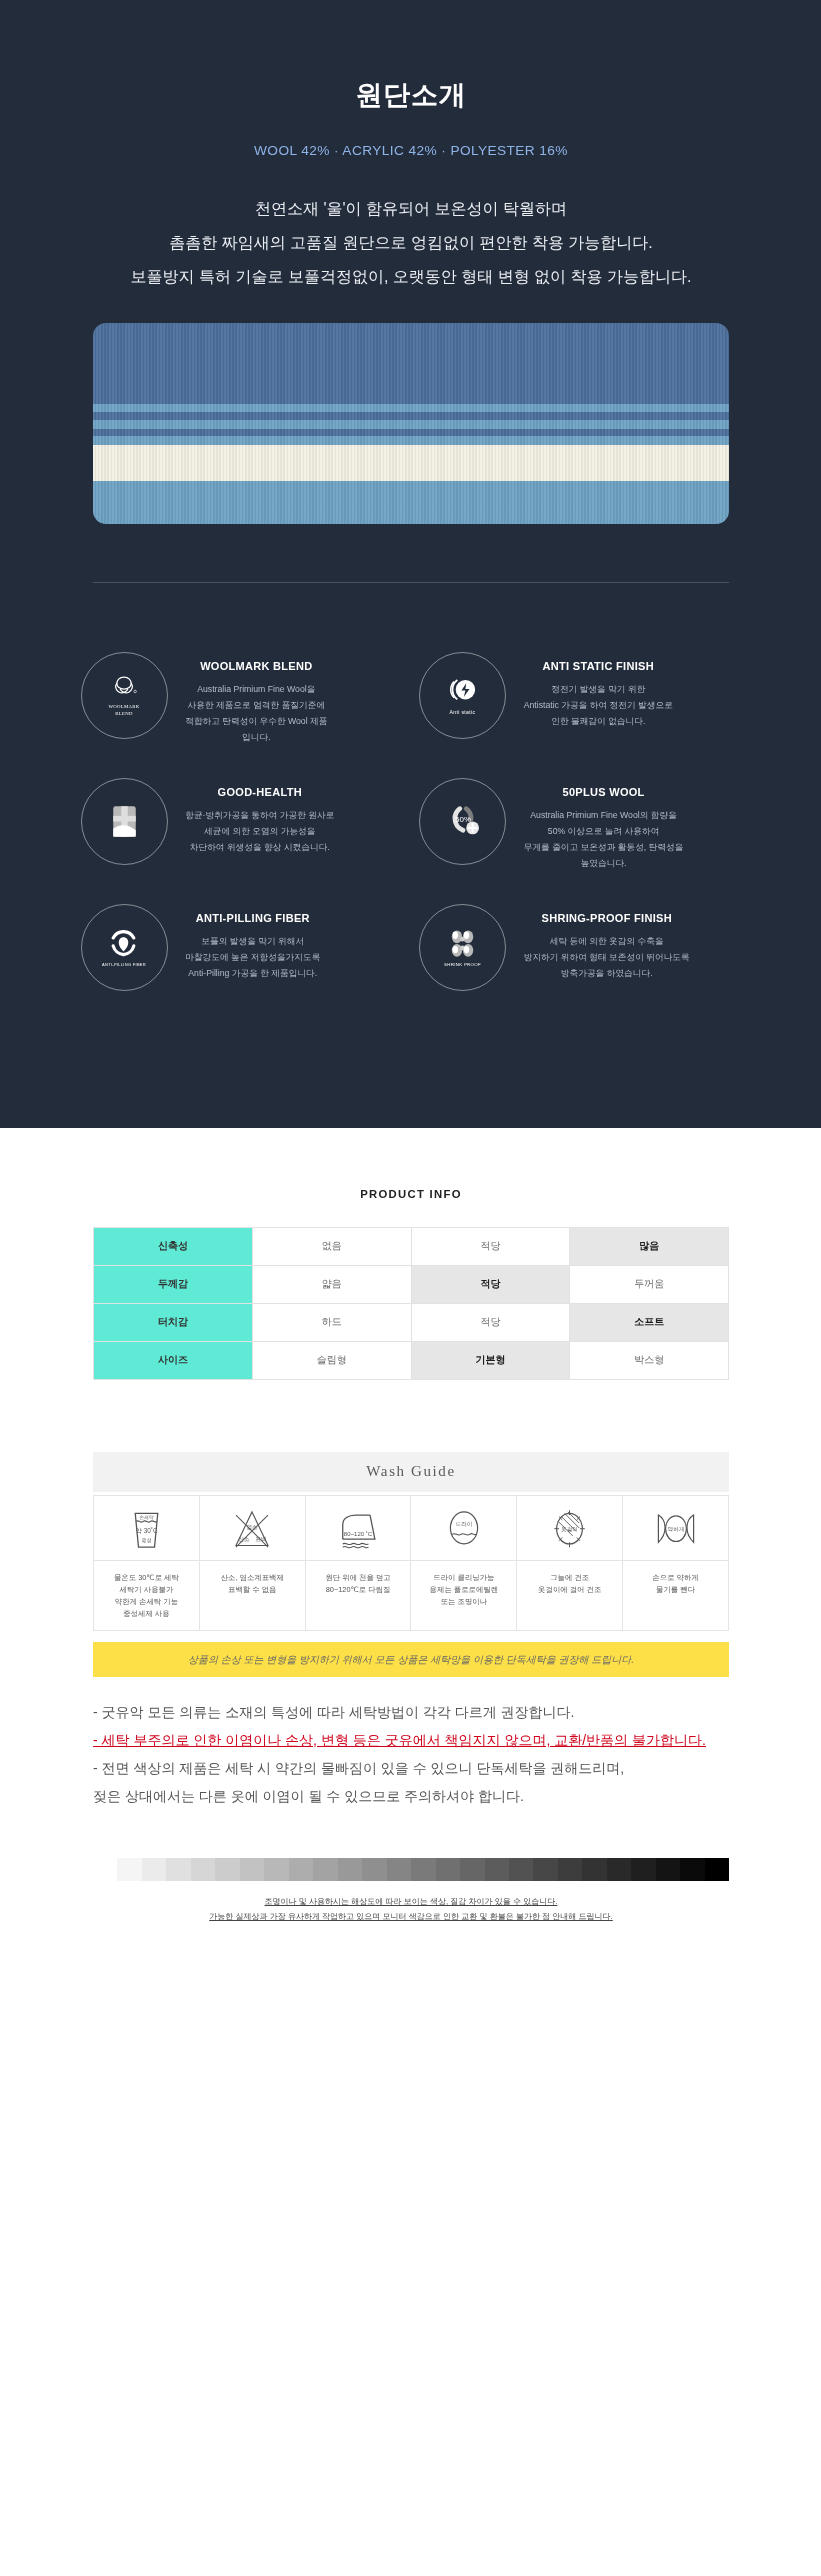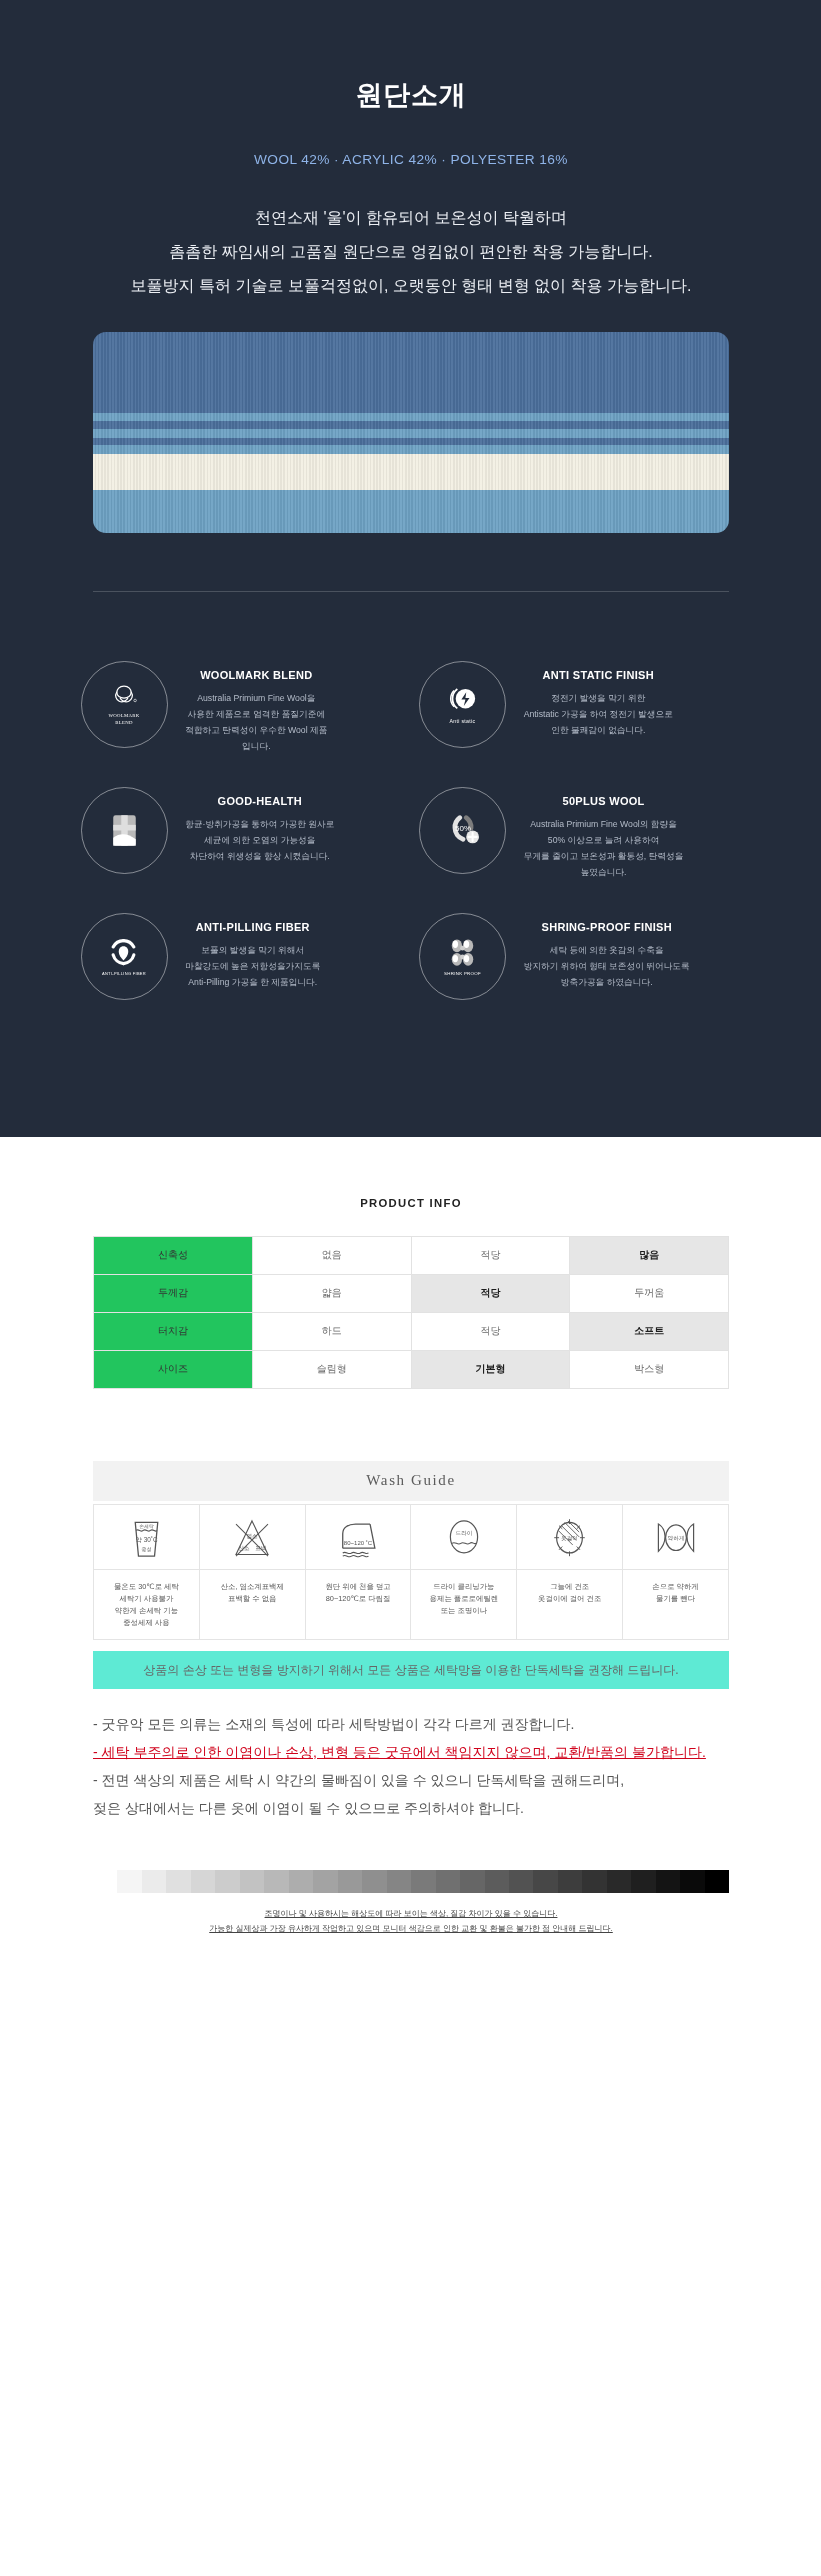--- a/index.html
+++ b/index.html
@@ -25,21 +25,21 @@
   .oval .l1, .oval .l2 {
     font-family:"DejaVu Sans Condensed","Liberation Sans",sans-serif;
     font-size:26.6px; letter-spacing:0.8px; font-weight:400;
     line-height:1.25; transform:scaleX(.82); transform-origin:center;
   }
 
   
   .navy { background:#232c3b; padding:77px 0 56px; color:#fff; text-align:center; }
   .navy h1 {
     font-size:27px; font-weight:bold; letter-spacing:0.8px;
-    margin-bottom:39px;
+    margin-bottom:30px;
   }
   .composition {
     color:#8fb4e8; font-size:13.7px; letter-spacing:0.4px;
     margin-bottom:34px; font-weight:300;
   }
   .desc { font-size:16px; line-height:2.12; color:#eceff4; font-weight:400; }
 
   
   .swatch-wrap { display:flex; justify-content:center; margin:29px 0 0; }
   .swatch {
@@ -96,41 +96,41 @@
   .white { background:#fff; padding:60px 0 0; }
   .pi-title {
     text-align:center; font-size:11.3px; font-weight:bold;
     letter-spacing:1.3px; color:#222; margin-bottom:27px;
   }
   table.pinfo { width:636px; margin:0 auto; border-collapse:collapse; }
   table.pinfo td {
     border:0.8px solid #e2e2e2; height:38px; text-align:center;
     font-size:10px; color:#6b6b6b; font-weight:300;
   }
-  table.pinfo td.lbl { background:#22c55e; color:#333; font-weight:400; width:25%; }
+  table.pinfo td.lbl { background:#5eead4; color:#333; font-weight:700; width:25%; }
   table.pinfo td.on { background:#e6e6e6; color:#1d1d1d; font-weight:bold; }
 
   
   .wash { width:636px; margin:72px auto 0; }
   .wash-head {
     background:#f2f2f2; text-align:center; padding:11.3px 0;
     font-family:"Liberation Serif","DejaVu Serif",serif;
     font-size:15px; color:#5b5b5b; letter-spacing:1.6px;
   }
   table.washtbl { width:100%; border-collapse:collapse; margin-top:3.2px; }
   table.washtbl td {
     border:0.8px solid #e4e4e4; width:16.666%; vertical-align:top;
     text-align:center; padding:11.3px 4px 9.7px;
   }
   table.washtbl td.sym { height:63px; padding-bottom:4.8px; }
   .wg-label { font-size:7.4px; line-height:1.62; color:#555; font-weight:500; }
 
   .wash-note {
-    background:#5eead4; text-align:center; font-size:12px; color:#666;
-    padding:10.5px 0; margin-top:11.3px; font-weight:300;
+    background:#fde047; text-align:center; font-size:10px; color:#666;
+    padding:10.5px 0; margin-top:11.3px; font-weight:300;font-style:italic;
   }
   .notes { margin:21px 0 0; text-align:left; font-size:14px; line-height:2.0; color:#555; }
   .notes .red { color:#d0021b; text-decoration:underline; }
 
   
   .gradwrap { width:636px; margin:48px auto 0; }
   .gradbar { height:22.6px; display:flex; }
   .gradbar i { flex:1 1 auto; display:block; }
   .gradcaption {
     text-align:center; font-size:8px; line-height:1.95; color:#444;

